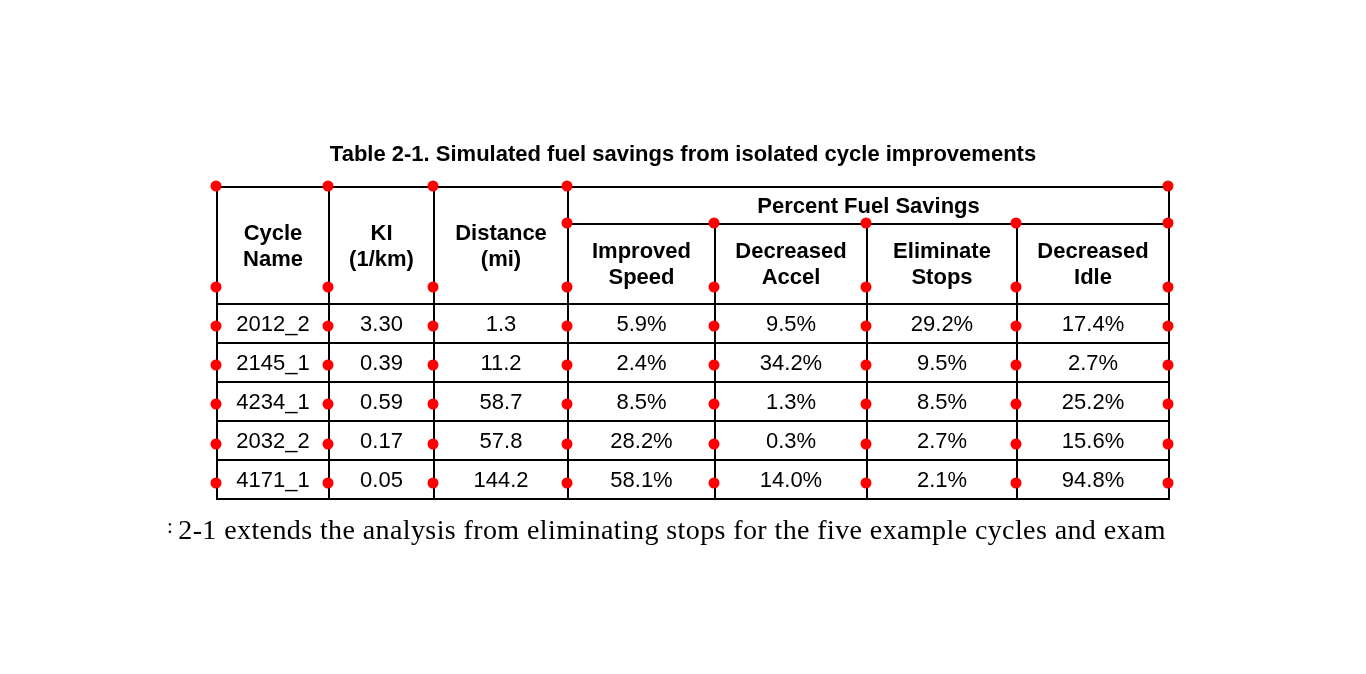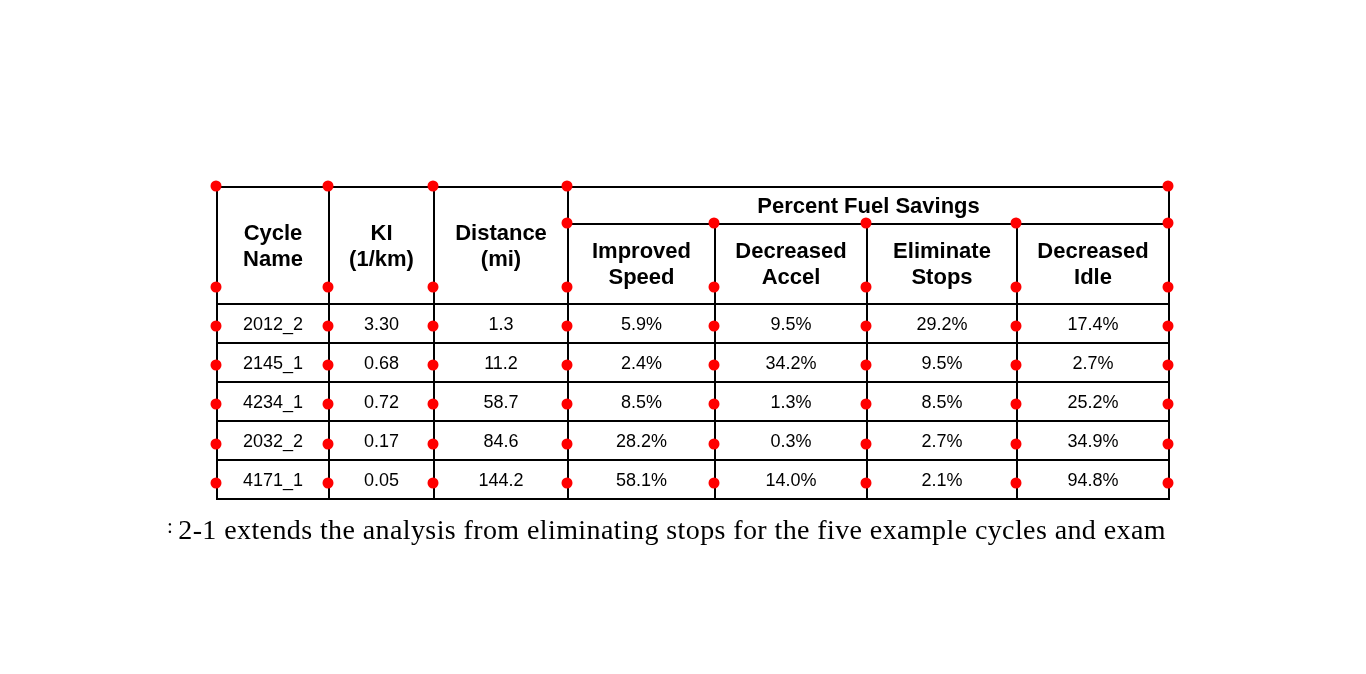--- a/index.html
+++ b/index.html
@@ -34,21 +34,21 @@
     overflow:hidden;
   }
   .datatable th{
     font-weight:bold;
     font-size:22px;
     line-height:1.18;
     white-space:pre-line;
   }
   .datatable td{
     font-weight:normal;
-    font-size:18px;
+    font-size:22px;
     line-height:1;
   }
   tr.hdr-group{height:37px;}
   tr.hdr-sub{height:80px;}
   tbody tr{height:39px;}
   .marker-layer{position:absolute;left:0;top:0;width:100%;height:100%;pointer-events:none;}
   .dot{
     position:absolute;
     border-radius:50%;
     transform:translate(-50%,-50%);
@@ -68,20 +68,21 @@
     font-size:21px;
     position:relative;
     top:-6px;
   }
 </style>
 </head>
 <body>
 
 <div class="page">
 
+  <div class="title">Table 2-1. Simulated fuel savings from isolated cycle improvements</div>
 
   <table class="datatable">
     <colgroup>
       <col style="width:112px">
       <col style="width:105px">
       <col style="width:134px">
       <col style="width:147px">
       <col style="width:152px">
       <col style="width:150px">
       <col style="width:152px">
@@ -112,44 +113,44 @@
           <td>2012_2</td>
           <td>3.30</td>
           <td>1.3</td>
           <td>5.9%</td>
           <td>9.5%</td>
           <td>29.2%</td>
           <td>17.4%</td>
         </tr>
         <tr>
           <td>2145_1</td>
-          <td>0.68</td>
+          <td>0.39</td>
           <td>11.2</td>
           <td>2.4%</td>
           <td>34.2%</td>
           <td>9.5%</td>
           <td>2.7%</td>
         </tr>
         <tr>
           <td>4234_1</td>
-          <td>0.72</td>
+          <td>0.59</td>
           <td>58.7</td>
           <td>8.5%</td>
           <td>1.3%</td>
           <td>8.5%</td>
           <td>25.2%</td>
         </tr>
         <tr>
           <td>2032_2</td>
           <td>0.17</td>
-          <td>84.6</td>
+          <td>57.8</td>
           <td>28.2%</td>
           <td>0.3%</td>
           <td>2.7%</td>
-          <td>34.9%</td>
+          <td>15.6%</td>
         </tr>
         <tr>
           <td>4171_1</td>
           <td>0.05</td>
           <td>144.2</td>
           <td>58.1%</td>
           <td>14.0%</td>
           <td>2.1%</td>
           <td>94.8%</td>
         </tr>

